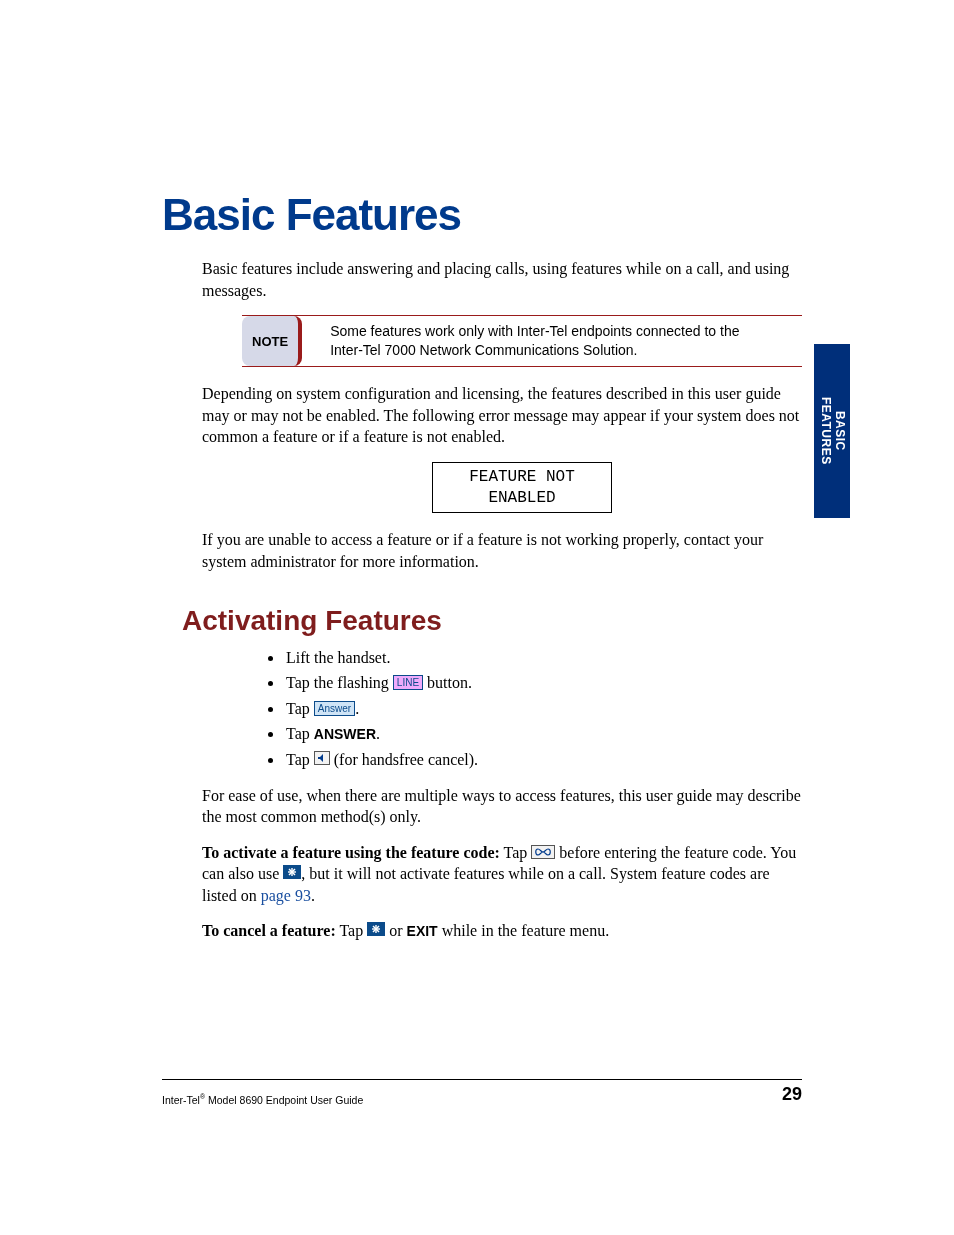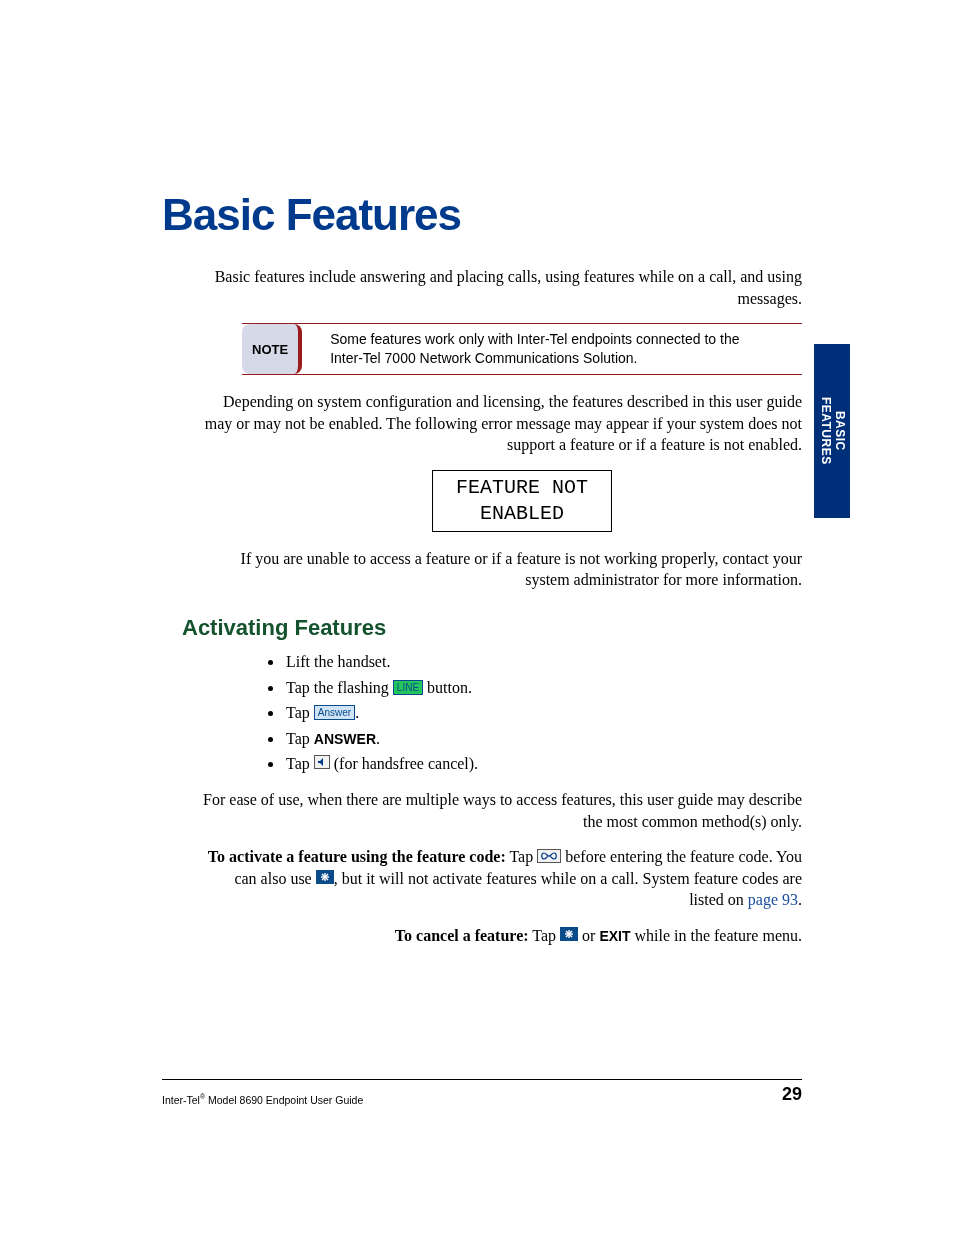--- a/index.html
+++ b/index.html
@@ -1,28 +1,28 @@
 <!DOCTYPE html>
 <html><head>
 <meta charset="utf-8">
 <style>
   * { box-sizing: border-box; margin: 0; padding: 0; }
   html, body { width: 954px; height: 1235px; background: #fff; font-family: "Times New Roman", Times, serif; color: #000; }
   .page { position: relative; width: 954px; height: 1235px; }
   .content { position: absolute; left: 162px; top: 190px; width: 640px; }
-  .chapter-title { font-family: Arial, Helvetica, sans-serif; font-weight: 900; font-size: 44px; color: #003a8c; letter-spacing: -1px; margin-bottom: 26px; font-stretch: condensed; }
-  .body-text { font-size: 16px; line-height: 1.35; margin-bottom: 14px; margin-left: 40px; text-align: right; }
+  .chapter-title { font-family: Arial, Helvetica, sans-serif; font-weight: 900; font-size: 44px; color: #003a8c; letter-spacing: -1px; margin-bottom: 18px; font-stretch: condensed; }
+  .body-text { font-size: 16px; line-height: 1.35; margin-bottom: 14px; margin-left: 40px; }
   .note-box { display: flex; margin-left: 80px; margin-bottom: 16px; border-top: 1px solid #9a1b1b; border-bottom: 1px solid #9a1b1b; }
   .note-label { background: #d6d9e8; font-family: Arial, Helvetica, sans-serif; font-weight: bold; font-size: 13px; padding: 10px 10px; display: flex; align-items: center; border-right: 4px solid #9a1b1b; border-radius: 8px; }
   .note-text { font-family: Liberation Sans, sans-serif; font-size: 14px; padding: 6px 28px; line-height: 1.35; }
-  .display-box { border: 1px solid #000; font-family: "Courier New", monospace; font-size: 20px; text-align: center; padding: 4px 18px; margin: 6px auto 16px auto; width: 180px; margin-left: 270px; line-height: 1.3; }
-  .section-title { font-family: Arial, Helvetica, sans-serif; font-weight: bold; font-size: 22px; color: #14532d; margin: 24px 0 8px 20px; }
+  .display-box { border: 1px solid #000; font-family: "Courier New", monospace; font-size: 16px; text-align: center; padding: 4px 18px; margin: 6px auto 16px auto; width: 180px; margin-left: 270px; line-height: 1.3; }
+  .section-title { font-family: Arial, Helvetica, sans-serif; font-weight: bold; font-size: 28px; color: #7f1d1d; margin: 32px 0 8px 20px; }
   .bullets { margin-left: 108px; margin-bottom: 12px; }
   .bullets li { font-size: 16px; line-height: 1.6; margin-left: 14px; padding-left: 2px; }
-  .inline-btn { display: inline-block; border: 1px solid #0b4b8a; background: #22c55e; color: #0b4b8a; font-family: Arial, Helvetica, sans-serif; font-size: 10px; padding: 0 3px; vertical-align: 2px; line-height: 13px; }
+  .inline-btn { display: inline-block; border: 1px solid #0b4b8a; background: #f0abfc; color: #0b4b8a; font-family: Arial, Helvetica, sans-serif; font-size: 10px; padding: 0 3px; vertical-align: 2px; line-height: 13px; }
   .inline-btn.blue { background: #cfe4f6; }
   .inline-icon { display: inline-flex; align-items: center; justify-content: center; border: 1px solid #555; background: #f2f2f2; width: 16px; height: 14px; vertical-align: 2px; }
   .inline-icon.dark { background: #0b4b8a; color: #fff; border-color: #0b4b8a; width: 18px; }
   .link-text { color: #1a4fa0; }
   .bold-inline { font-weight: bold; font-family: Arial, Helvetica, sans-serif; font-size: 14px; }
   .para-lead { font-weight: bold; }
   .side-tab { position: absolute; right: 104px; top: 344px; width: 36px; height: 174px; background: #002f7a; color: #fff; display: flex; align-items: center; justify-content: center; }
   .side-tab-text { font-family: Arial, Helvetica, sans-serif; font-weight: bold; font-size: 12px; letter-spacing: 0.5px; text-align: center; transform: rotate(90deg); white-space: nowrap; line-height: 1.15; }
   .footer { position: absolute; left: 162px; bottom: 130px; width: 640px; border-top: 1px solid #000; padding-top: 4px; display: flex; justify-content: space-between; align-items: flex-end; }
   .footer-left { font-family: Arial, Helvetica, sans-serif; font-size: 10.5px; }
@@ -38,21 +38,21 @@
 
     <h1 class="chapter-title">Basic Features</h1>
 
     <p class="body-text">Basic features include answering and placing calls, using features while on a call, and using messages.</p>
 
     <div class="note-box">
       <div class="note-label">NOTE</div>
       <div class="note-text">Some features work only with Inter-Tel endpoints connected to the Inter-Tel 7000 Network Communications Solution.</div>
     </div>
 
-    <p class="body-text">Depending on system configuration and licensing, the features described in this user guide may or may not be enabled. The following error message may appear if your system does not support a feature or if a feature is not enabled.</p>
+    <p class="body-text">Depending on system configuration and licensing, the features described in this user guide may or may not be enabled. The following error message may appear if your system does not common a feature or if a feature is not enabled.</p>
 
     <div class="display-box">
       <div>FEATURE NOT</div>
       <div>ENABLED</div>
     </div>
 
     <p class="body-text">If you are unable to access a feature or if a feature is not working properly, contact your system administrator for more information.</p>
 
     <h2 class="section-title">Activating Features</h2>
 

